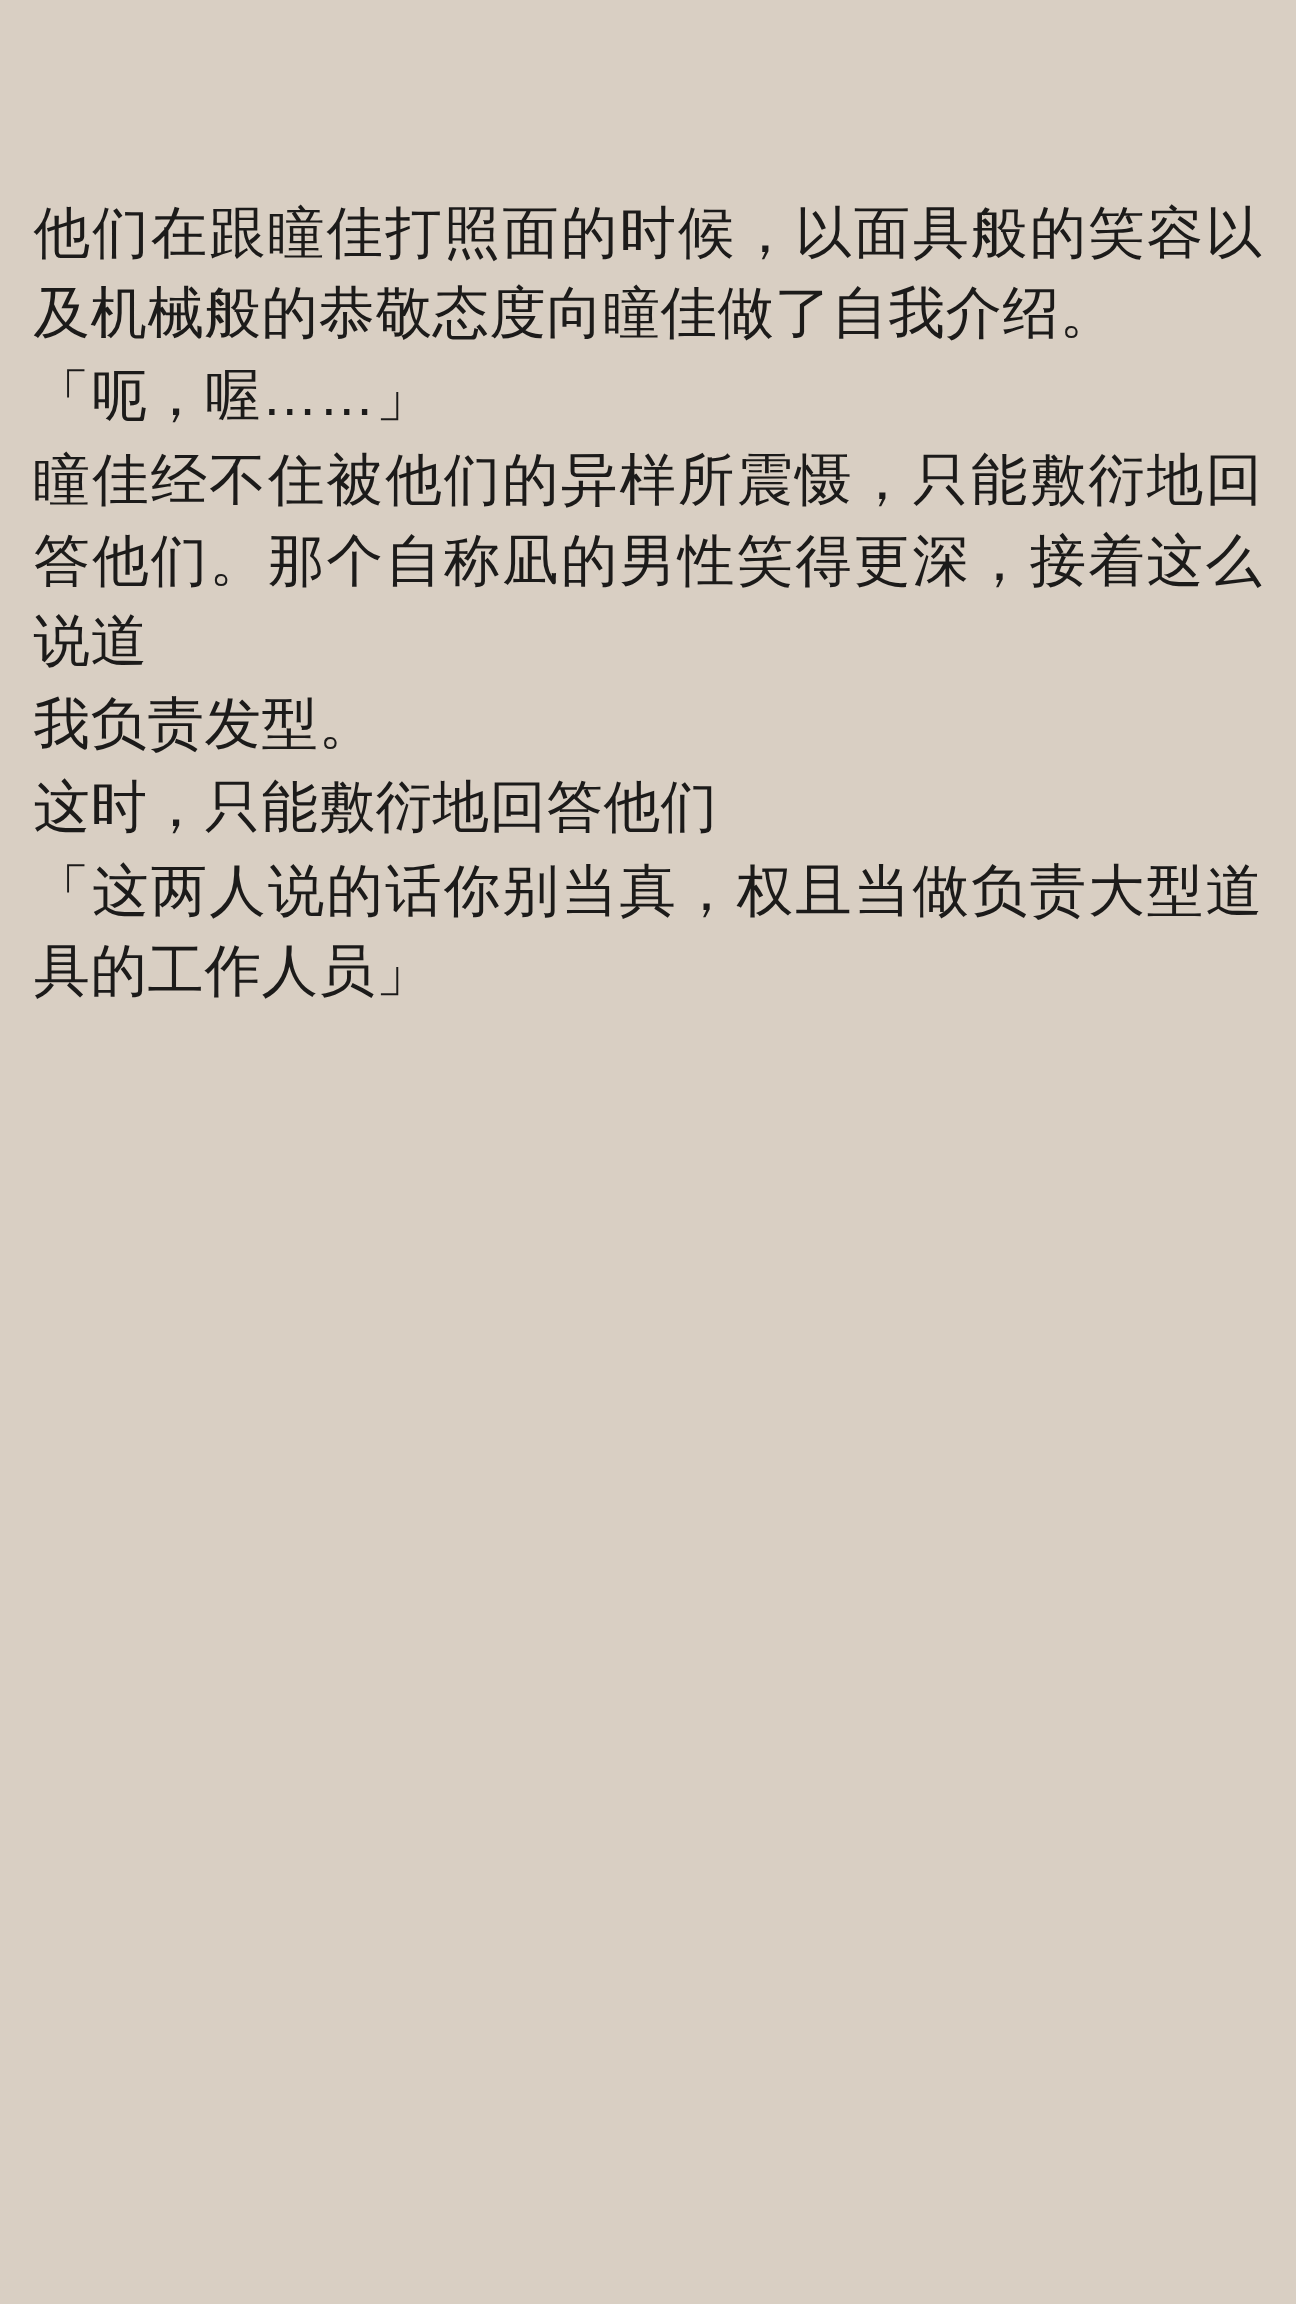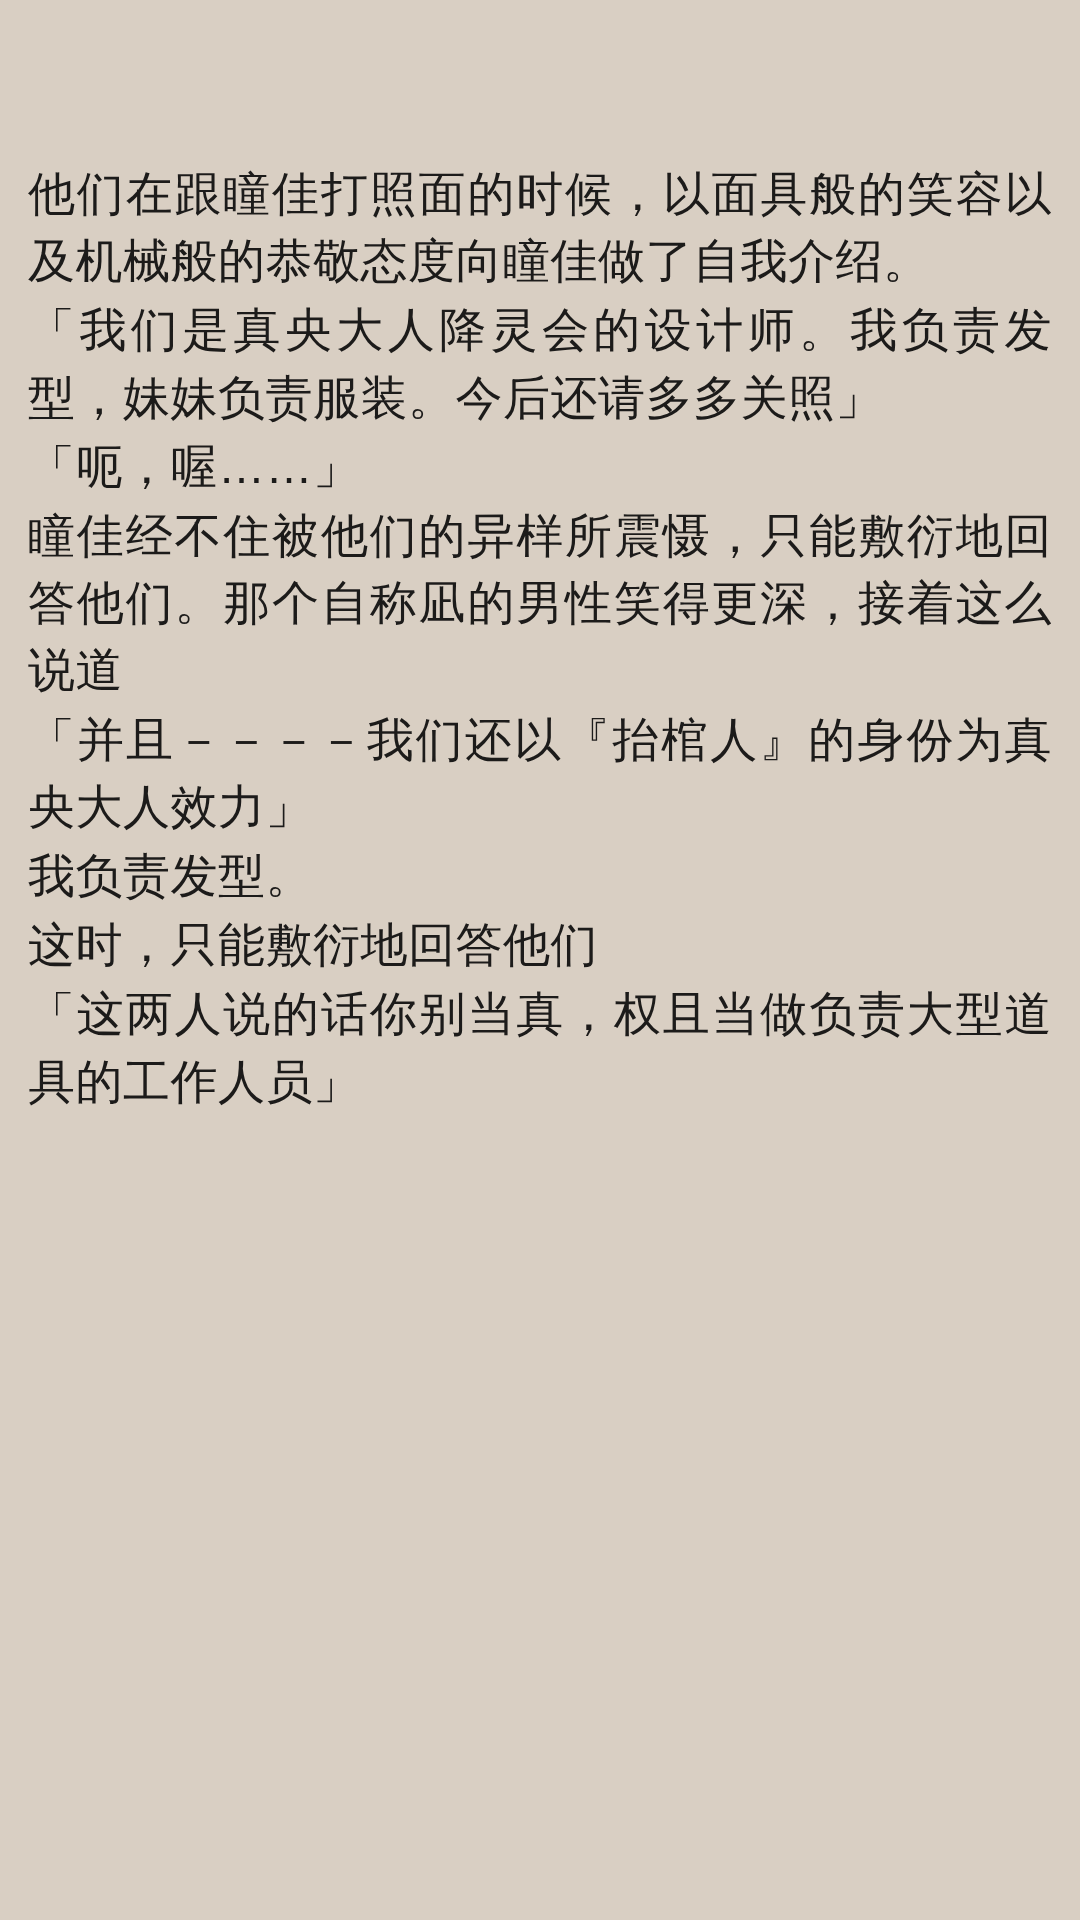--- a/index.html
+++ b/index.html
@@ -33,21 +33,19 @@
     word-break: break-all;
     font-weight: 400;
   }
 </style>
 </head>
 <body>
 
 <div class="page">
   <div class="reader-body">
     <p class="para">他们在跟瞳佳打照面的时候，以面具般的笑容以及机械般的恭敬态度向瞳佳做了自我介绍。</p>
-    <p class="para">「我们是真央大人降灵会的设计师。我负责发型，妹妹负责服装。今后还请多多关照」</p>
     <p class="para">「呃，喔……」</p>
     <p class="para">瞳佳经不住被他们的异样所震慑，只能敷衍地回答他们。那个自称凪的男性笑得更深，接着这么说道</p>
-    <p class="para">「并且－－－－我们还以『抬棺人』的身份为真央大人效力」</p>
     <p class="para">我负责发型。</p>
     <p class="para">这时，只能敷衍地回答他们</p>
     <p class="para">「这两人说的话你别当真，权且当做负责大型道具的工作人员」</p>
   </div>
 </div>
 
 </body></html>

